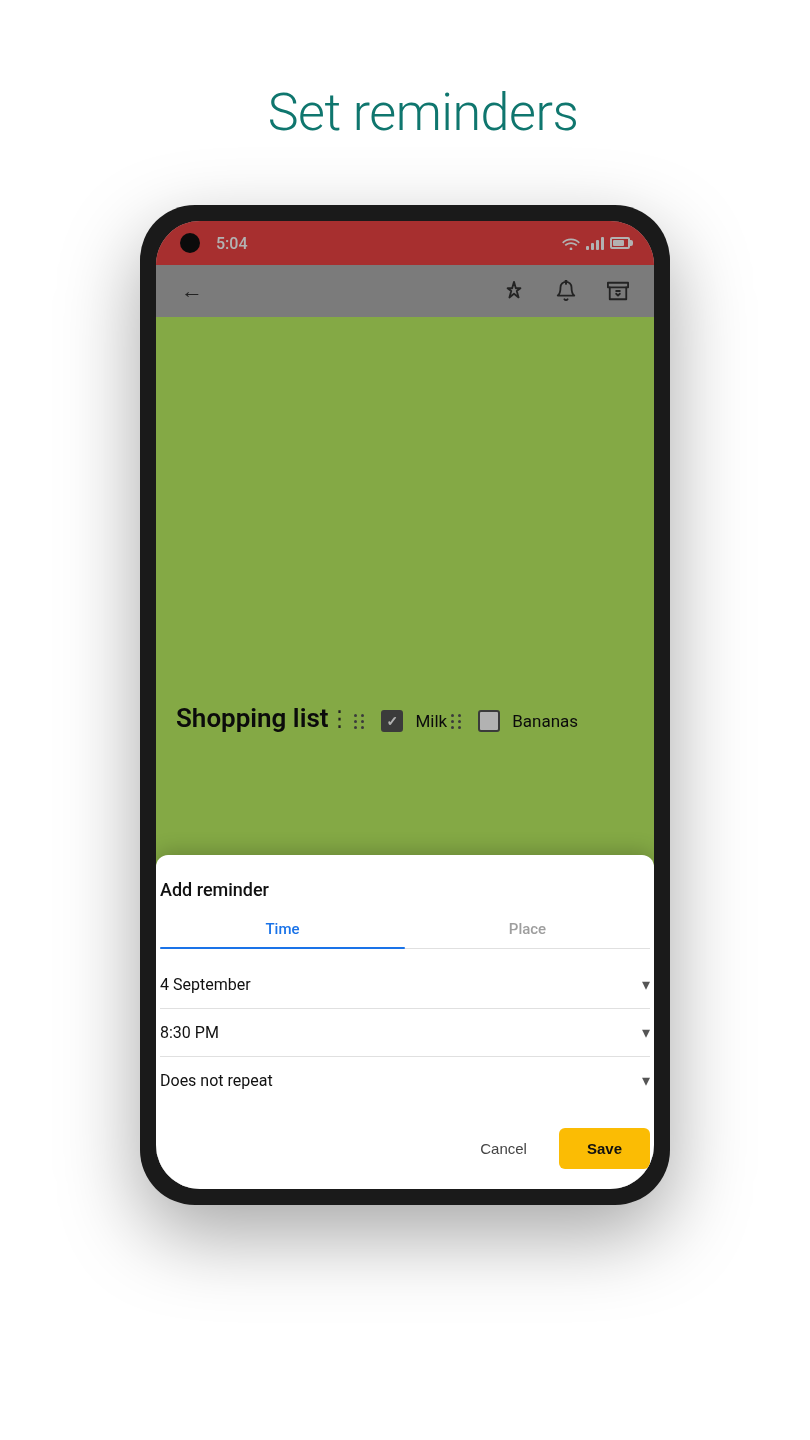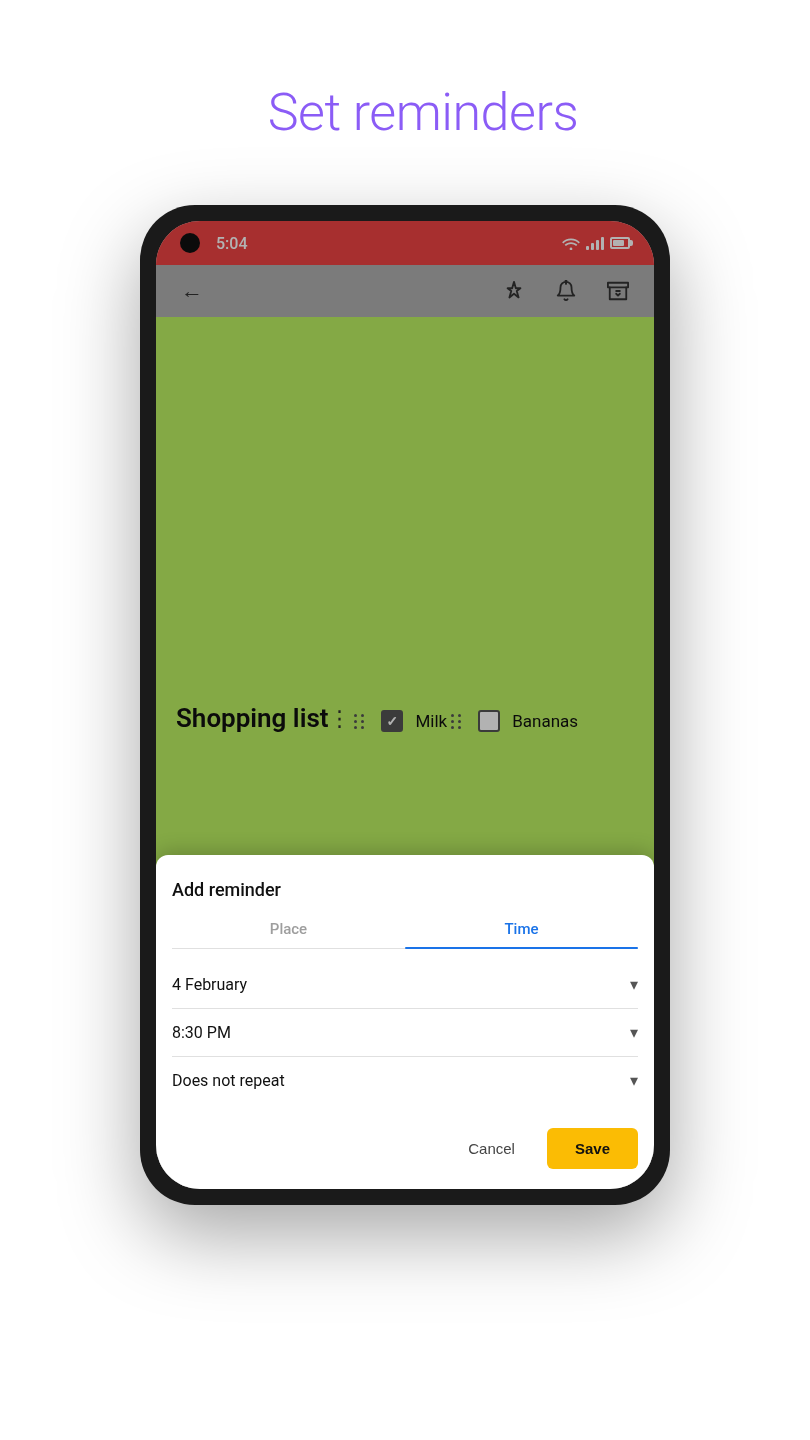--- a/index.html
+++ b/index.html
@@ -11,21 +11,21 @@
       font-family: 'Roboto', Arial, sans-serif;
       overflow: hidden;
       display: flex;
       flex-direction: column;
       align-items: center;
     }
 
     .page-title {
       margin-top: 80px;
       font-size: 52px;
-      color: #8b5cf6;
+      color: #0f766e;
       font-weight: 300;
       text-align: center;
       line-height: 1.25;
       letter-spacing: -0.5px;
       margin-left: 36px;
     }
 
     .phone-container {
       margin-top: 60px;
       width: 530px;
@@ -212,21 +212,21 @@
       background: rgba(0,0,0,0.3);
       display: flex;
       align-items: flex-end;
       z-index: 10;
     }
 
     .modal-dialog {
       width: 100%;
       background: #ffffff;
       border-radius: 12px 12px 0 0;
-      padding: 24px 16px 20px;
+      padding: 24px 4px 20px;
       box-shadow: 0 -4px 20px rgba(0,0,0,0.2);
     }
 
     .modal-title {
       font-size: 18px;
       font-weight: 500;
       color: #111;
       margin-bottom: 20px;
     }
 
@@ -499,26 +499,26 @@
         <div class="checkbox"></div>
         <span class="item-label">Bananas</span>
       </div>
 
       <div class="modal-overlay">
         <div class="modal-dialog">
 
           <div class="modal-title">Add reminder</div>
 
           <div class="tab-row">
+            <div class="tab-item active">Time</div>
             <div class="tab-item inactive">Place</div>
-            <div class="tab-item active">Time</div>
           </div>
 
           <div class="dropdown-row">
-            <span class="dropdown-label">4 February</span>
+            <span class="dropdown-label">4 September</span>
             <span class="dropdown-arrow">▾</span>
           </div>
 
           <div class="dropdown-row">
             <span class="dropdown-label">8:30 PM</span>
             <span class="dropdown-arrow">▾</span>
           </div>
 
           <div class="dropdown-row" style="border-bottom: none;">
             <span class="dropdown-label">Does not repeat</span>

